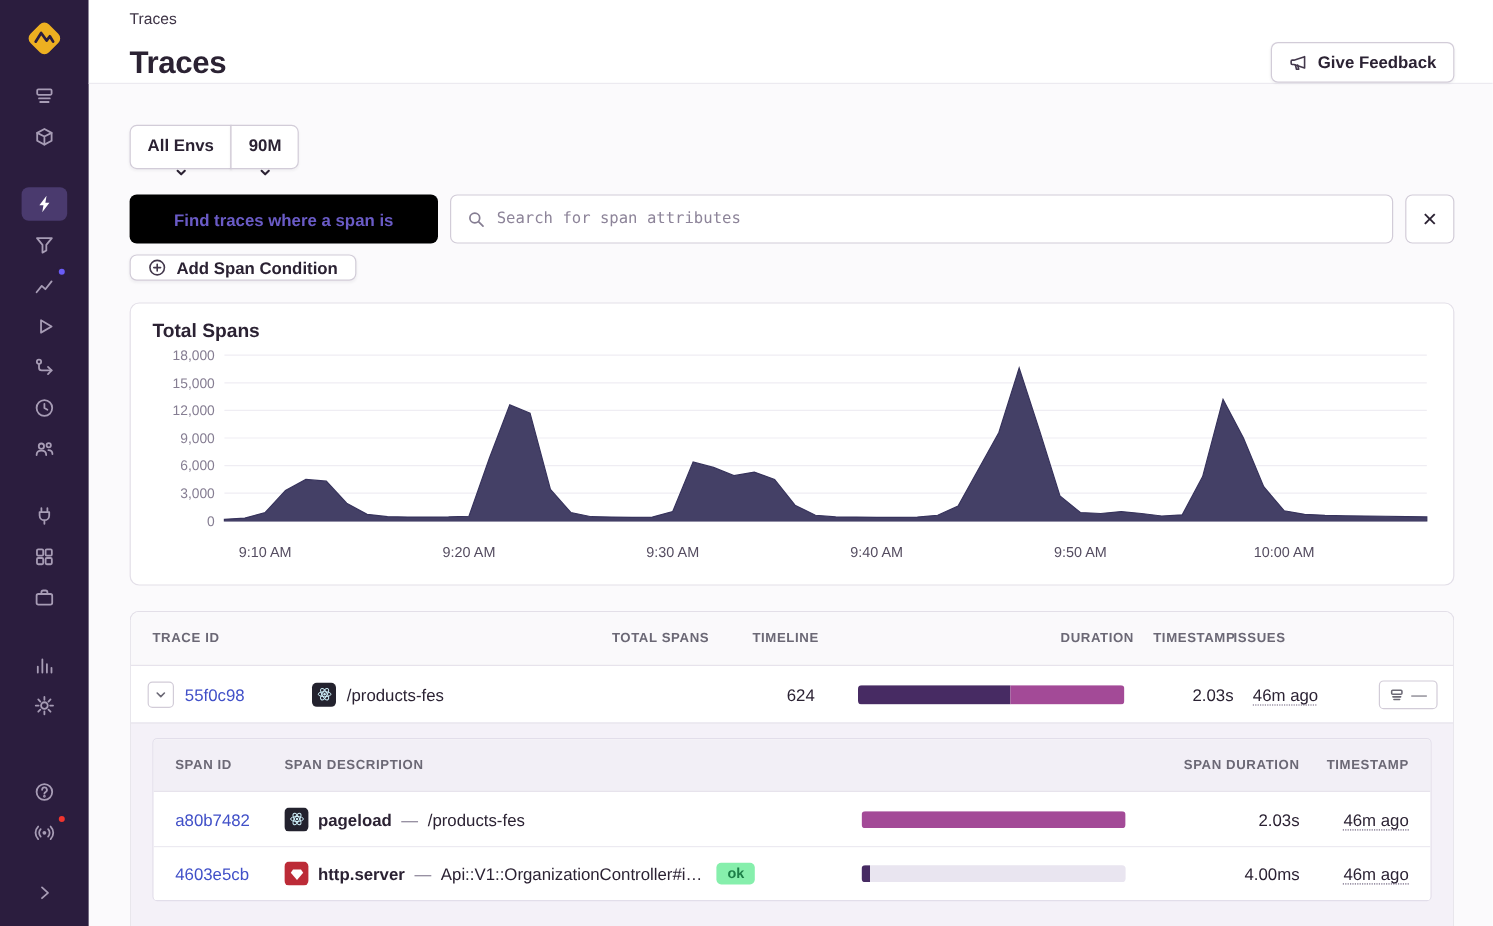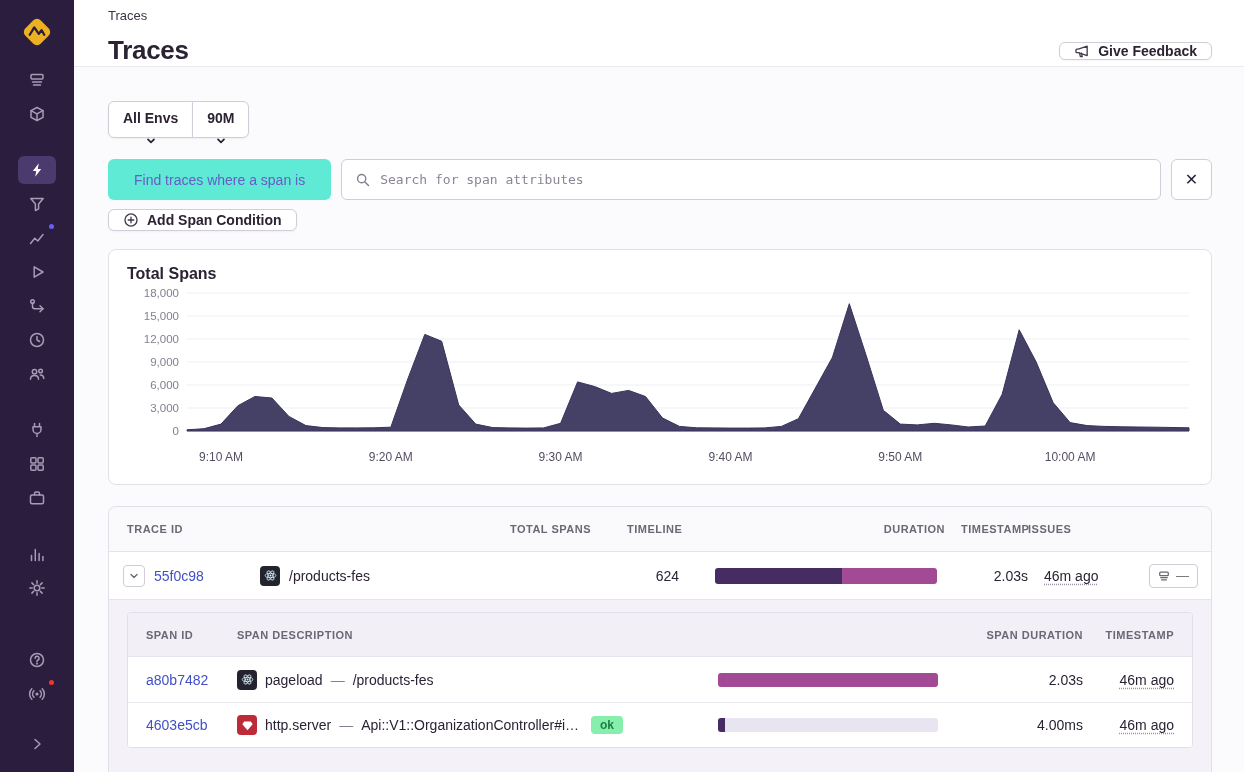--- a/index.html
+++ b/index.html
@@ -22,34 +22,34 @@
   .spacer { flex:1; }
   .collapse-item { margin-top:16px; margin-bottom:2px; }
 
   
   .main { flex:1; display:flex; flex-direction:column; background:#fbfafc; min-width:0; }
   .page-header { background:#fff; height:96px; padding:6px 32px 0 34px; border-bottom:1px solid #eceaf0; }
   .breadcrumb { font-size:13px; color:#3e3446; padding-top:2px; }
   .title-row { display:flex; align-items:center; justify-content:space-between; margin-top:12px; }
   .page-title { font-size:26px; font-weight:700; letter-spacing:-.3px; color:#2b2233; }
 
-  .btn { display:inline-flex; align-items:center; gap:8px; background:#fff; border:1px solid #d2ccd8; border-radius:6px; height:18px; padding:0 14px; font-weight:600; font-size:14px; color:#2b2233; cursor:pointer; box-shadow:0 1px 2px rgba(43,34,51,.05); font-family:inherit; }
+  .btn { display:inline-flex; align-items:center; gap:8px; background:#fff; border:1px solid #d2ccd8; border-radius:6px; height:34px; padding:0 14px; font-weight:600; font-size:14px; color:#2b2233; cursor:pointer; box-shadow:0 1px 2px rgba(43,34,51,.05); font-family:inherit; }
   .btn svg { width:16px; height:16px; fill:none; stroke:#43384c; stroke-width:1.5; stroke-linecap:round; stroke-linejoin:round; }
   .chev svg { width:12px; height:12px; stroke:#2b2233; stroke-width:2; }
 
   .content { padding:22px 32px 0 34px; }
 
   .filter-row { margin-bottom:21px; }
   .btn-group { display:inline-flex; }
   .btn-group .btn { height:37px; border-radius:0;flex-direction:column; }
   .btn-group .btn:first-child { border-radius:6px 0 0 6px; }
   .btn-group .btn:last-child { border-radius:0 6px 6px 0; margin-left:-1px; }
 
   .search-row { display:flex; gap:10px; height:41px; margin-bottom:9px; }
-  .find-chip { background:#5eead4; color:#6a5bc6; font-weight:400; font-size:14px; border-radius:6px; display:flex; align-items:center; padding:0 26px; white-space:nowrap; }
+  .find-chip { background:#000000; color:#6a5bc6; font-weight:700; font-size:14px; border-radius:6px; display:flex; align-items:center; padding:0 37px; white-space:nowrap; }
   .search-box { flex:1; background:#fff; border:1px solid #d2ccd8; border-radius:6px; display:flex; align-items:center; gap:9px; padding:0 13px; }
   .search-box svg { width:16px; height:16px; fill:none; stroke:#857d92; stroke-width:1.6; stroke-linecap:round; }
   .search-box input { flex:1; border:none; outline:none; background:transparent; font-family:"DejaVu Sans Mono", monospace; font-size:13px; color:#2b2233; }
   .search-box input::placeholder { color:#8d8499; }
   .clear-btn { width:41px; height:41px; background:#fff; border:1px solid #d2ccd8; border-radius:6px; display:flex; align-items:center; justify-content:center; font-size:16px; color:#2b2233; cursor:pointer; }
 
   .condition-row { margin-bottom:18px; }
   .condition-row .btn { height:22px; }
 
   
@@ -87,21 +87,21 @@
 
   
   .expand-wrap { background:#f4f1f8; border-top:1px solid #e7e3ec; padding:12px 18px 30px; }
   .span-table { background:#fff; border:1px solid #e2deea; border-radius:4px; overflow:hidden; }
   .s-grid { display:grid; grid-template-columns:109px 481px 230px 135px 1fr; align-items:center; }
   .s-head { height:44px; background:#f2eff6; border-bottom:1px solid #e7e3ec; font-size:11px; font-weight:700; color:#6b6875; letter-spacing:.5px; }
   .s-row { height:45px; background:#fff; }
   .s-row + .s-row { border-top:1px solid #eceaf1; }
   .s-ts { text-align:right; padding-right:18px; }
   .cell-desc { display:flex; align-items:center; gap:8px; min-width:0; white-space:nowrap; overflow:hidden; }
-  .op { font-weight:400; }
+  .op { font-weight:700; }
   .sep { color:#857d92; }
   .stl { position:relative; width:220px; height:14px; border-radius:3px; overflow:hidden; }
   .ok-badge { background:#86efac; color:#1c7e47; font-size:12px; font-weight:600; border-radius:4px; padding:2px 9px; margin-left:4px; }
 </style>
 </head>
 <body>
 
 <div class="app">
 
   <aside class="sidebar">

